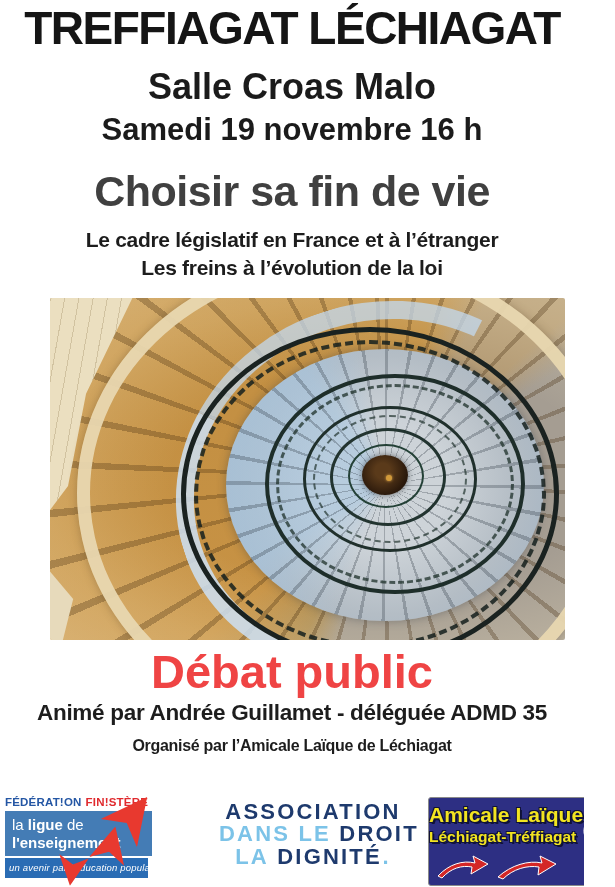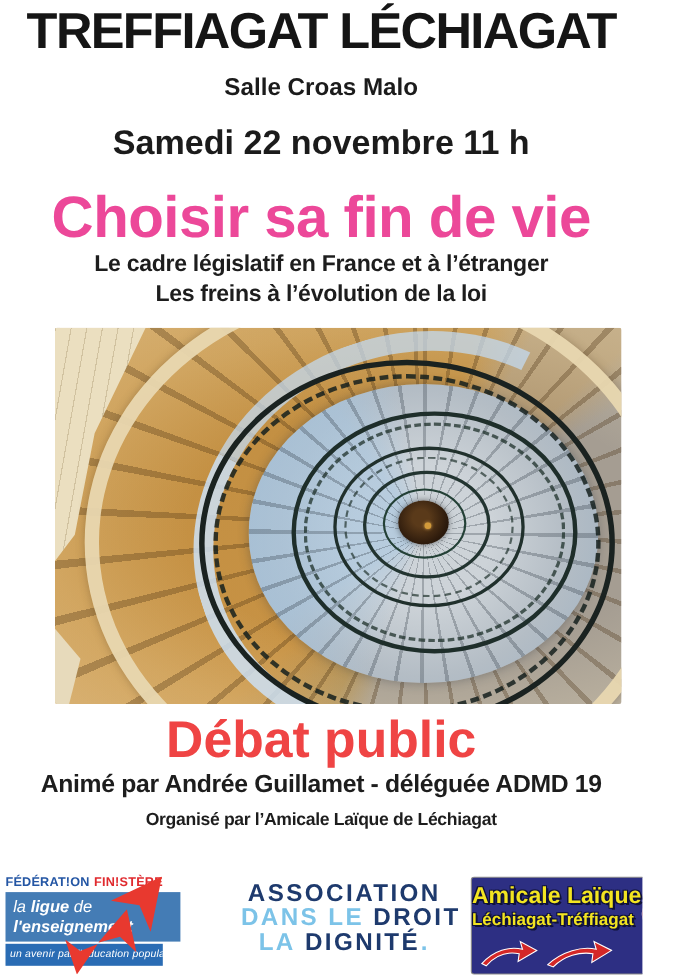--- a/index.html
+++ b/index.html
@@ -2,23 +2,23 @@
 <html><head>
 <meta charset="utf-8">
 <style>
   html,body{margin:0;padding:0;background:#ffffff;}
   .poster{
     position:relative;width:584px;height:887px;background:#ffffff;overflow:hidden;
     font-family:"Liberation Sans","DejaVu Sans",sans-serif;color:#1d1d1d;
   }
   .txt{position:absolute;left:0;right:0;text-align:center;font-weight:bold;white-space:nowrap;}
   .title{top:1px;font-size:46px;letter-spacing:-1.5px;color:#151515;}
-  .venue{top:66px;font-size:22px;color:#1b1b1b;}
+  .venue{top:66px;font-size:36px;color:#1b1b1b;}
   .datetime{top:112px;font-size:31px;color:#1b1b1b;}
-  .headline{top:167px;font-size:53px;color:#ec4899;letter-spacing:-0.5px;text-align:center;}
+  .headline{top:167px;font-size:43px;color:#404040;letter-spacing:-0.5px;text-align:center;}
   .sub1{top:228px;font-size:21px;letter-spacing:-0.3px;}
   .sub2{top:256px;font-size:21px;letter-spacing:-0.3px;}
   .event-type{top:644px;font-size:47px;color:#ef4444;}
   .moderator{top:700px;font-size:22.5px;letter-spacing:-0.3px;}
   .organizer{top:737px;font-size:16px;letter-spacing:-0.3px;}
 
   
   .photo{
     position:absolute;left:50px;top:298px;width:515px;height:342px;overflow:hidden;border-radius:2px;
     background:
@@ -51,21 +51,21 @@
   .ring3d{left:340px;top:181px;width:150px;height:124px;border-width:2px;border-color:rgba(34,52,46,0.7);}
   .ring4{left:338px;top:179px;width:110px;height:92px;border-width:3px;border-color:#223430;}
   .ring5{left:336px;top:178px;width:72px;height:60px;border-width:2px;border-color:#234036;}
   .hub{left:335px;top:177px;width:46px;height:40px;background:radial-gradient(circle at 45% 40%, #5a3a1a 0 22%, #2c1a0c 68%, #140a04 100%);box-shadow:0 0 6px rgba(0,0,0,0.5);}
   .glint{left:339px;top:180px;width:6px;height:6px;background:#d29a3a;box-shadow:0 0 3px #e8b050;}
 
   
   .ligue{position:absolute;left:5px;top:796px;width:172px;height:88px;text-align:left;}
   .ligue-fed{font-size:11.5px;font-weight:bold;color:#2456a4;letter-spacing:0.2px;white-space:nowrap;}
   .ligue-fed .dept{color:#e02a2e;margin-left:4px;}
-  .ligue-box{margin-top:3px;width:136px;background:#447cb5;color:#fff;padding:5px 16px 5px 7px;font-size:15px;line-height:1.18;font-style:italic;}
+  .ligue-box{margin-top:3px;width:136px;background:#447cb5;color:#fff;padding:5px 4px 5px 7px;font-size:15px;line-height:1.18;}
   .ligue-strip{width:139px;margin-top:2px;background:#2a6cb4;color:#fff;font-size:9.5px;font-style:italic;padding:4px 0 5px 4px;letter-spacing:0.2px;white-space:nowrap;}
   .dart{position:absolute;background:#e8392f;clip-path:polygon(50% 0, 100% 100%, 50% 72%, 0 100%);}
   .dart1{left:105px;top:-4px;width:46px;height:46px;transform:rotate(38deg);}
   .dart2{left:88px;top:30px;width:36px;height:36px;transform:rotate(14deg);}
   .dart3{left:52px;top:60px;width:30px;height:30px;transform:rotate(188deg);}
 
   .admd{position:absolute;left:219px;top:801px;width:188px;text-align:center;font-weight:bold;line-height:1.02;}
   .admd-line{font-size:22px;letter-spacing:2.2px;white-space:nowrap;}
   .admd-line span + span{margin-left:0.38em;text-align:center;}
   .admd-line span + span.tight{margin-left:0.03em;}
@@ -82,21 +82,21 @@
   .am-arrow2{position:absolute;left:68px;bottom:5px;}
   .am-swoosh{position:absolute;right:3px;top:14px;}
 </style>
 </head>
 <body>
 
 <div class="poster">
 
   <div class="txt title">TREFFIAGAT LÉCHIAGAT</div>
   <div class="txt venue">Salle Croas Malo</div>
-  <div class="txt datetime">Samedi 22 novembre 11 h</div>
+  <div class="txt datetime">Samedi 19 novembre 16 h</div>
   <div class="txt headline">Choisir sa fin de vie</div>
   <div class="txt sub1">Le cadre législatif en France et à l’étranger</div>
   <div class="txt sub2">Les freins à l’évolution de la loi</div>
 
   <div class="photo" role="img" aria-label="Spiral lighthouse staircase seen from above">
     <div class="wall-left"></div>
     <div class="wall-bl"></div>
     <div class="ell pale-ring"></div>
     <div class="ell steps-disc"></div>
     <div class="ell lit-band"></div>
@@ -106,21 +106,21 @@
     <div class="ell r-dash ring2d"></div>
     <div class="ell r-solid ring3"></div>
     <div class="ell r-dash ring3d"></div>
     <div class="ell r-solid ring4"></div>
     <div class="ell r-solid ring5"></div>
     <div class="ell hub"></div>
     <div class="ell glint"></div>
   </div>
 
   <div class="txt event-type">Débat public</div>
-  <div class="txt moderator">Animé par Andrée Guillamet - déléguée ADMD 19</div>
+  <div class="txt moderator">Animé par Andrée Guillamet - déléguée ADMD 35</div>
   <div class="txt organizer">Organisé par l’Amicale Laïque de Léchiagat</div>
 
   <div class="ligue">
     <div class="ligue-fed">
       <span>FÉDÉRAT!ON</span><span class="dept">FIN!STÈRE</span>
     </div>
     <div class="ligue-box">
       <span>la </span><b>ligue</b><span> de</span><br>
       <b>l'enseignement</b>
     </div>

